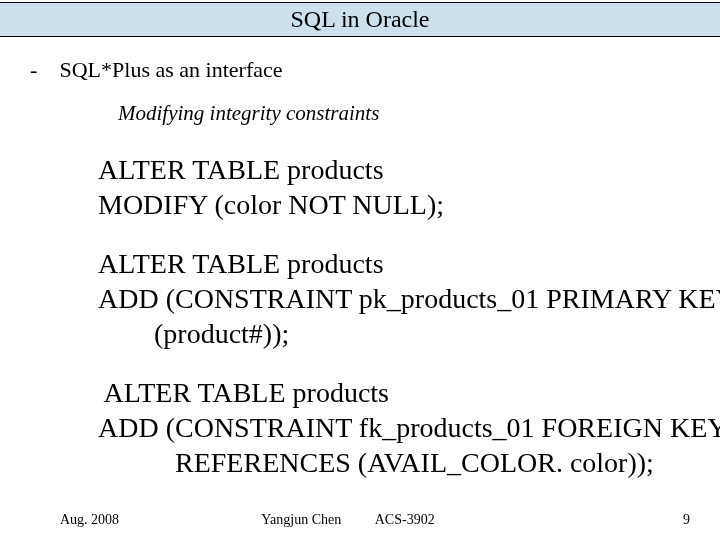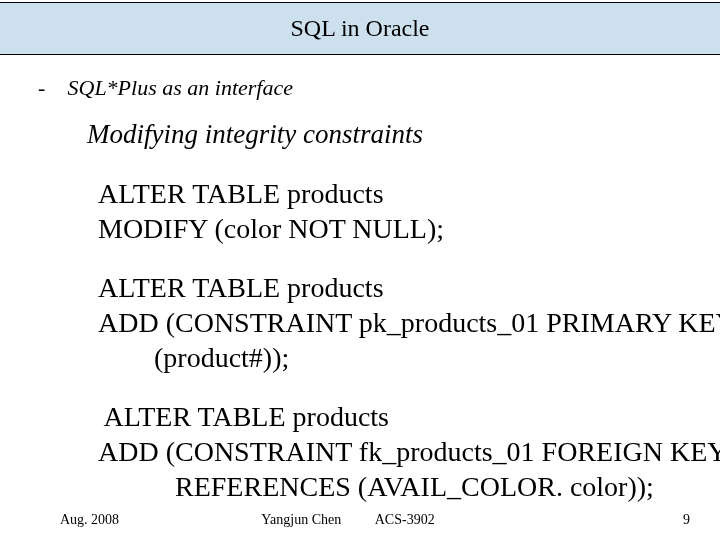--- a/index.html
+++ b/index.html
@@ -17,39 +17,38 @@
     width: 720px;
     height: 540px;
     position: relative;
   }
   .title-bar {
     background: #cde0ee;
     border-top: 1px solid #000;
     border-bottom: 1px solid #000;
     text-align: center;
     font-size: 24px;
-    padding: 12px 0;
+    padding: 3px 0;
     margin-top: 2px;
   }
   .content {
     padding: 10px 30px 0 30px;
   }
   .top-line {
     font-size: 22px;
-    margin: 10px 0 18px 8px;
-    font-style: italic;
+    margin: 10px 0 18px 0;
   }
   .top-line .dash {
     display: inline-block;
     width: 24px;
   }
   .subhead {
-    font-size: 27px;
+    font-size: 21px;
     font-style: italic;
-    margin-left: 57px;
+    margin-left: 88px;
     margin-bottom: 26px;
   }
   .code-block {
     font-size: 28px;
     margin-left: 68px;
     margin-bottom: 24px;
     line-height: 1.25;
     white-space: pre;
     font-family: "Times New Roman", Times, serif;
   }

